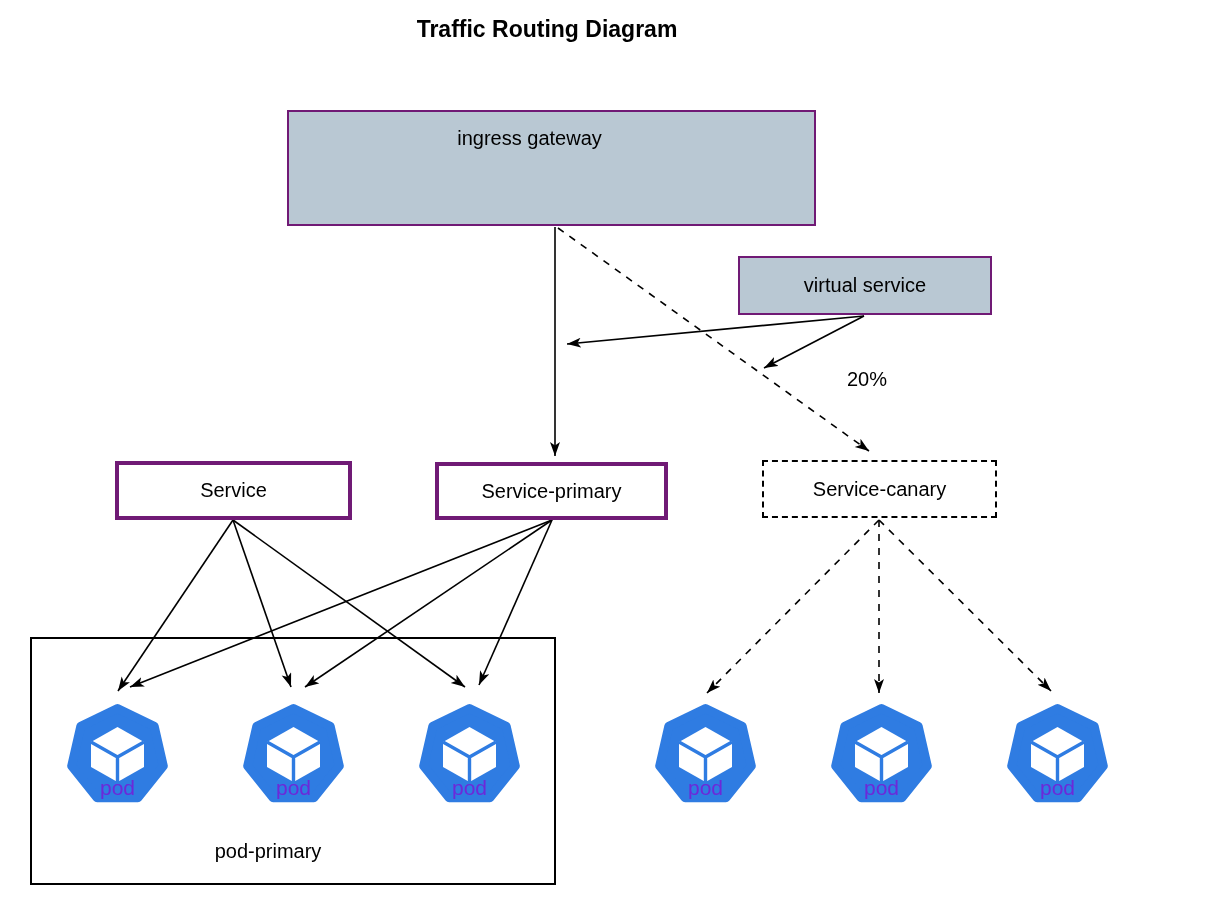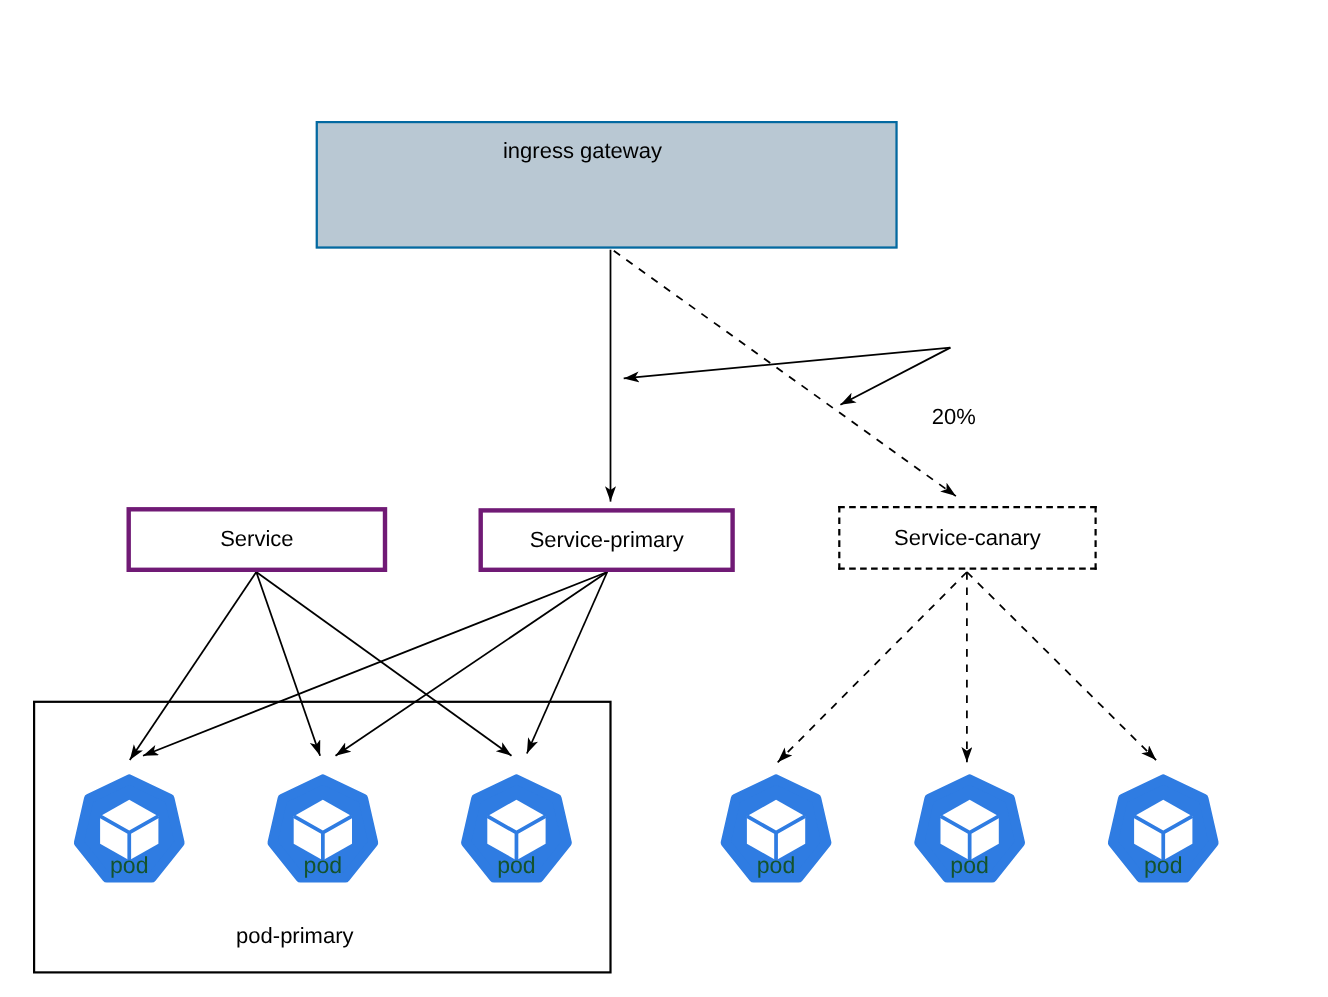--- a/index.html
+++ b/index.html
@@ -6,40 +6,40 @@
   .canvas{
     position:relative;width:1207px;height:906px;background:#ffffff;overflow:hidden;
     font-family:"Liberation Sans", sans-serif;color:#000;
   }
   .abs{position:absolute;}
   .title{
     left:247px;top:15px;width:600px;height:28px;
     text-align:center;font-size:23px;font-weight:bold;line-height:28px;
   }
   .node{box-sizing:border-box;position:absolute;font-size:20px;}
-  .node-filled{background:#b9c8d3;border:2px solid #0369a1;padding-left:39px;}
+  .node-filled{background:#b9c8d3;border:2px solid #701a75;padding-left:39px;}
   .node-plain{background:#ffffff;border:4px solid #701a75;}
   .node-dashed{background:#ffffff;border:2px dashed #000000;text-decoration:underline;}
   .center-label{
     position:absolute;left:0;top:0;width:100%;height:100%;
     display:flex;align-items:center;justify-content:center;
   }
   .ingress-line{position:absolute;width:100%;text-align:center;line-height:26px;left:-22px;}
   .group{box-sizing:border-box;position:absolute;background:transparent;}
   .group-solid{border:2px solid #000000;}
   .group-dashed{border:2px dashed #000000;}
   .group-label{position:absolute;width:100%;text-align:center;font-size:20px;left:-25px;top:199px;line-height:26px;}
   .edge-label{position:absolute;font-size:20px;line-height:24px;margin-left:44px;}
   .connectors{position:absolute;left:0;top:0;width:1207px;height:906px;z-index:1;}
   .node,.group,.edge-label,.pod{z-index:2;}
   .pod{position:absolute;width:105px;height:105px;}
   .pod svg{position:absolute;left:0;top:0;}
   .pod-label{
     position:absolute;left:0;top:73px;width:100%;text-align:center;
-    color:#14532d;font-size:21px;line-height:24px;
+    color:#6d28d9;font-size:21px;line-height:24px;
   }
 </style>
 </head>
 <body>
 
 <div class="canvas">
 
   <svg class="connectors" viewBox="0 0 1207 906" xmlns="http://www.w3.org/2000/svg">
     <defs>
       <marker id="arrow" markerUnits="userSpaceOnUse" markerWidth="16" markerHeight="12" refX="14" refY="5" orient="auto">
@@ -60,25 +60,29 @@
 
       <g stroke-dasharray="7,7">
         <path d="M558,228 L869,451" marker-end="url(#arrow)"></path>
         <path d="M879,520 L707,693" marker-end="url(#arrow)"></path>
         <path d="M879,520 L879,693" marker-end="url(#arrow)"></path>
         <path d="M879,520 L1051,691" marker-end="url(#arrow)"></path>
       </g>
     </g>
   </svg>
 
+  <div class="abs title">Traffic Routing Diagram</div>
 
   <div class="node node-filled" style="left:287px;top:110px;width:529px;height:116px;">
     <div class="ingress-line" style="top:13px;">ingress gateway</div>
   </div>
 
+  <div class="node node-filled" style="left:738px;top:256px;width:254px;height:59px;">
+    <div class="center-label">virtual service</div>
+  </div>
 
   <div class="edge-label" style="left:803px;top:367px;width:70px;">20%</div>
 
   <div class="node node-plain" style="left:115px;top:461px;width:237px;height:59px;">
     <div class="center-label">Service</div>
   </div>
   <div class="node node-plain" style="left:435px;top:462px;width:233px;height:58px;">
     <div class="center-label">Service-primary</div>
   </div>
   <div class="node node-dashed" style="left:762px;top:460px;width:235px;height:58px;">

